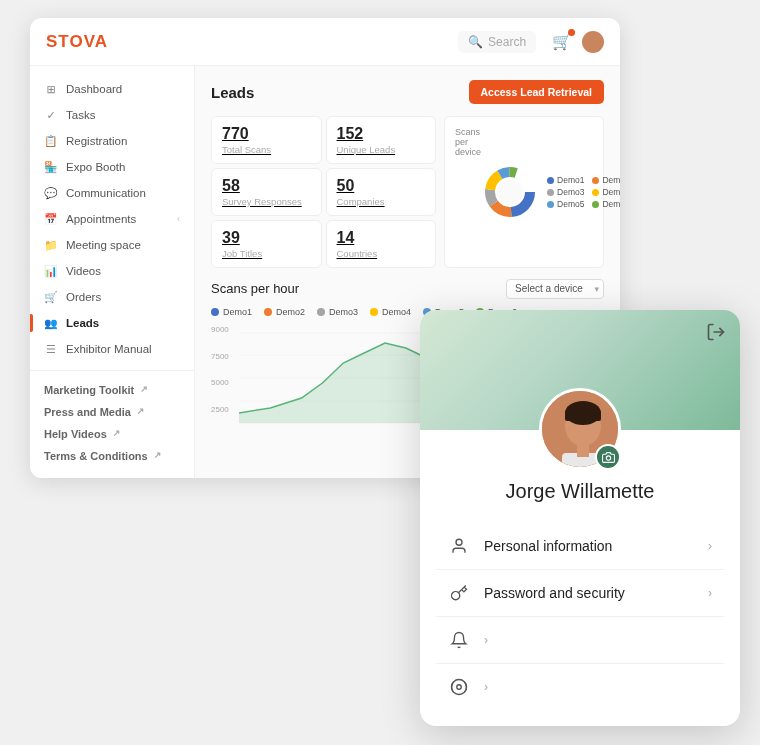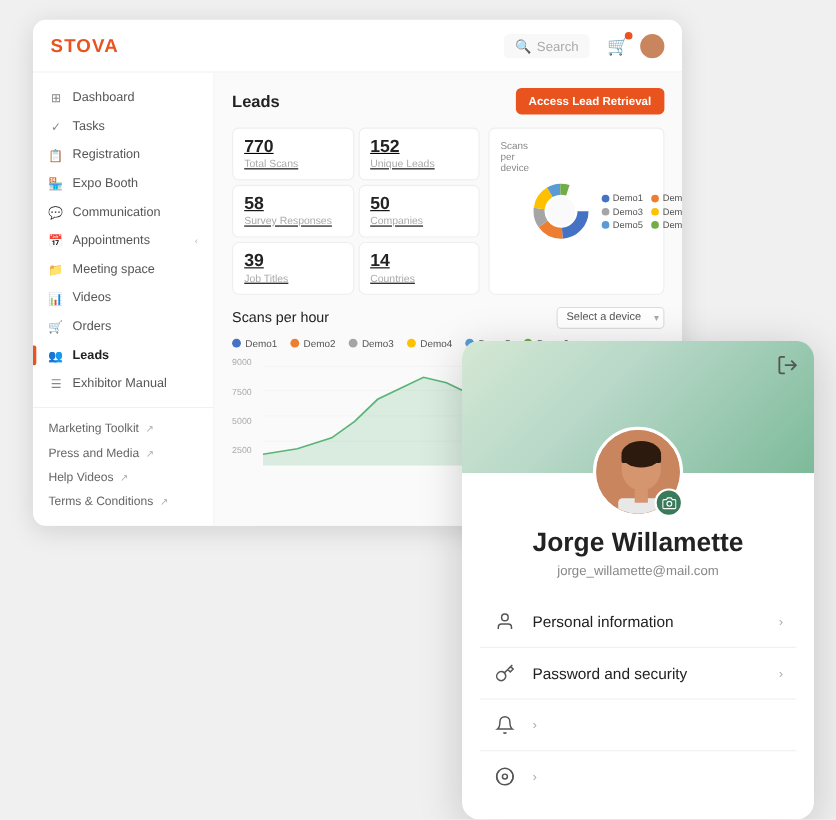--- a/index.html
+++ b/index.html
@@ -135,25 +135,26 @@
       font-size: 9px;
       color: #bbb;
     }
     .sidebar-divider {
       height: 1px;
       background: #f0f0f0;
       margin: 8px 0;
     }
     .sidebar-link {
       display: flex;
-      align-items: center;
+      align-items: flex-start;
       padding: 5px 14px;
       font-size: 11px;
       color: #666;
       gap: 6px;
+      font-weight: bold;
     }
     .ext-icon {
       font-size: 9px;
       color: #aaa;
     }
 
     
     .main-content {
       flex: 1;
       overflow: hidden;
@@ -380,22 +381,22 @@
       color: #555;
       font-size: 18px;
     }
 
     .profile-info {
       margin-top: 50px;
       text-align: center;
       padding: 0 16px 16px;
     }
     .profile-name {
-      font-size: 24px;
-      font-weight: 700;
+      font-size: 20px;
+      font-weight: 400;
       color: #222;
       margin-bottom: 4px;
     }
     .profile-email {
       font-size: 12px;
       color: #888;
     }
 
     
     .profile-menu {
@@ -705,21 +706,20 @@
         <svg width="13" height="13" viewBox="0 0 24 24" fill="none" stroke="#fff" stroke-width="2">
           <path d="M23 19a2 2 0 0 1-2 2H3a2 2 0 0 1-2-2V8a2 2 0 0 1 2-2h4l2-3h6l2 3h4a2 2 0 0 1 2 2z"></path>
           <circle cx="12" cy="13" r="4"></circle>
         </svg>
       </div>
     </div>
   </div>
 
   <div class="profile-info">
     <div class="profile-name">Jorge Willamette</div>
-    <div class="profile-email">jorge_willamette@mail.com</div>
   </div>
 
   <div class="profile-menu">
 
     <div class="menu-item">
       <span class="menu-icon">
         <svg width="18" height="18" viewBox="0 0 24 24" fill="none" stroke="#555" stroke-width="1.8">
           <path d="M20 21v-2a4 4 0 0 0-4-4H8a4 4 0 0 0-4 4v2"></path>
           <circle cx="12" cy="7" r="4"></circle>
         </svg>

